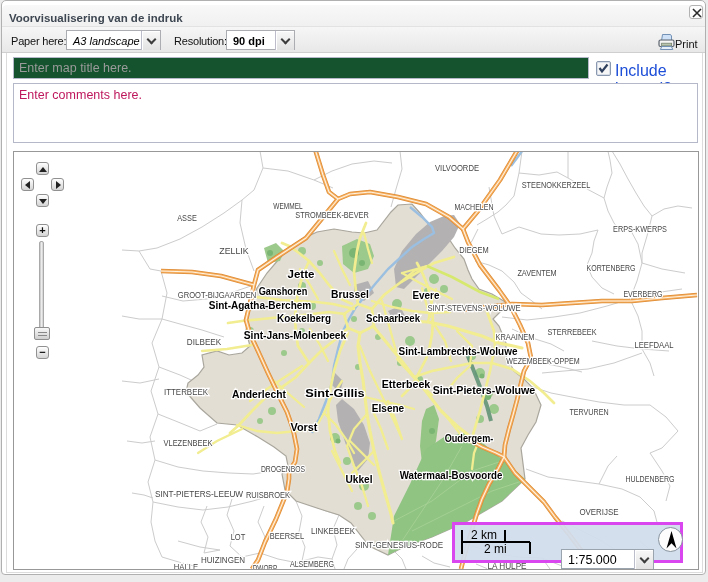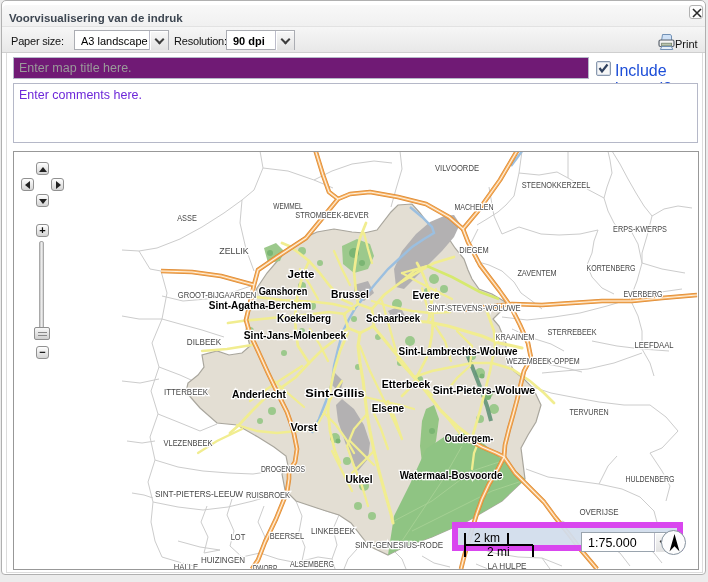--- a/index.html
+++ b/index.html
@@ -15,59 +15,59 @@
   #toolbar { position:absolute; left:0; top:25px; width:100%; height:27px;
     background:linear-gradient(#f6f6f6,#e8e8e8); border-top:1px solid #e2e2e2; border-bottom:1px solid #cfcfcf; }
   .tblabel { position:absolute; top:8px; font-size:11px; color:#111; letter-spacing:-0.2px; }
   .combo { position:absolute; height:20px; background:#fff; border:1px solid #abadb3; }
   .combotext { position:absolute; left:6px; top:4px; font-size:11px; color:#000; white-space:nowrap; }
   .trigger { position:absolute; right:0; top:0; width:19px; height:19px;
     background:linear-gradient(#f8f8f8,#e2e2e2); border-left:1px solid #bcbcca; box-shadow:inset 1px 1px 0 #ffffff; }
   .trigger:after { content:""; position:absolute; left:5.5px; top:5px; width:5px; height:5px;
     border-left:2.6px solid #3d3d3d; border-bottom:2.6px solid #3d3d3d; transform:rotate(-45deg); }
   #printbtn { position:absolute; left:656px; top:6px; width:46px; height:20px; font-size:11px; color:#111; }
-  #titleinput { position:absolute; left:11px; top:56px; width:576px; height:22px; background:#701a75;
+  #titleinput { position:absolute; left:11px; top:56px; width:576px; height:22px; background:#14532d;
     border:1px solid #b5b8c8; font-size:12.5px; color:#9a9a9a; padding:3px 0 0 5px; }
   #cb { position:absolute; left:594px; top:60px; width:15px; height:15px; background:#f6f6f6;
     border:1px solid #8a99af; border-radius:2px; box-shadow:inset 0 0 0 1px #d7dee8; }
   #cblabel { position:absolute; left:613px; top:61px; font-size:16px; color:#1d4ed8; }
   #comments { position:absolute; left:11px; top:82px; width:685px; height:60px; background:#fff;
-    border:1px solid #b5b8c8; font-size:12.5px; color:#6d28d9; padding:4px 0 0 5px; }
+    border:1px solid #b5b8c8; font-size:12.5px; color:#be185d; padding:4px 0 0 5px; }
   #mappanel { position:absolute; left:11px; top:150px; width:686px; height:419px; border:1px solid #989898; background:#fca5a5; overflow:hidden;padding-left:44px; }
   
   .mbtn { position:absolute; width:13px; height:13px; border:1px solid #919191; border-radius:3px;
     background:linear-gradient(#ffffff,#d4d4d4); z-index:5; }
   .tri { position:absolute; width:0; height:0; }
   #sltrack { position:absolute; left:25px; top:89px; width:5px; height:95px; z-index:4;
     background:linear-gradient(90deg,#bdbdbd,#efefef 45%,#cfcfcf); border:1px solid #a9a9a9; border-radius:2px; }
   #slhandle { position:absolute; left:20px; top:175px; width:16px; height:13px; border:1px solid #8f8f8f; border-radius:2px;
     background:linear-gradient(#f8f8f8,#cfcfcf); z-index:6; }
   #slhandle:after{ content:""; position:absolute; left:3px; top:4px; width:9px; height:1px; background:#888; box-shadow:0 3px 0 #888; }
   
-  #scalepanel { position:absolute; left:438px; top:370px; width:231px; height:29px;
-    background:rgba(209,221,236,0.94); border:6px solid #d946ef; z-index:5; }
-  #scombo { position:absolute; left:106px; top:4px; width:93px; height:20px; background:#fff; border:1px solid #9aa4ae;margin-left:17px; }
+  #scalepanel { position:absolute; left:438px; top:370px; width:231px; height:41px;
+    background:rgba(209,221,236,0.94); border:3px solid #d946ef; z-index:5; }
+  #scombo { position:absolute; left:106px; top:24px; width:93px; height:20px; background:#fff; border:1px solid #9aa4ae; }
   #scombo .combotext { font-size:12.5px !important; top:3px !important; left:6px; }
   #north { position:absolute; left:203px; top:2px; width:25px; height:25px; border-radius:50%;
     background:#fdfdfd; border:1px solid #85929e; }
 </style>
 </head>
 <body>
 <div id="dlg">
   <div id="titlebar">
       <div id="titletext">Voorvisualisering van de indruk</div>
     </div>
   <div id="closebtn">
       <svg width="10" height="10" viewBox="0 0 10 10">
         <path d="M1 1 L9 9 M9 1 L1 9" stroke="#2b2b2b" stroke-width="1.6"></path>
       </svg>
     </div>
   <div id="toolbar">
-    <div class="tblabel" style="left:9px;">Paper size:</div>
-    <div class="combo" style="left:72px; top:3px; width:95px;">
+    <div class="tblabel" style="left:9px;">Paper here:</div>
+    <div class="combo" style="left:64px; top:3px; width:95px;font-style:italic;">
       <div class="combotext">A3 landscape</div>
         <div class="trigger"></div>
     </div>
     <div class="tblabel" style="left:172px;">Resolution:</div>
     <div class="combo" style="left:224px; top:3px; width:69px;font-weight:bold;">
       <div class="combotext">90 dpi</div>
         <div class="trigger"></div>
     </div>
     <div id="printbtn">
       <svg width="17" height="17" viewBox="0 0 17 17" style="position:absolute; left:0px; top:1px;">

